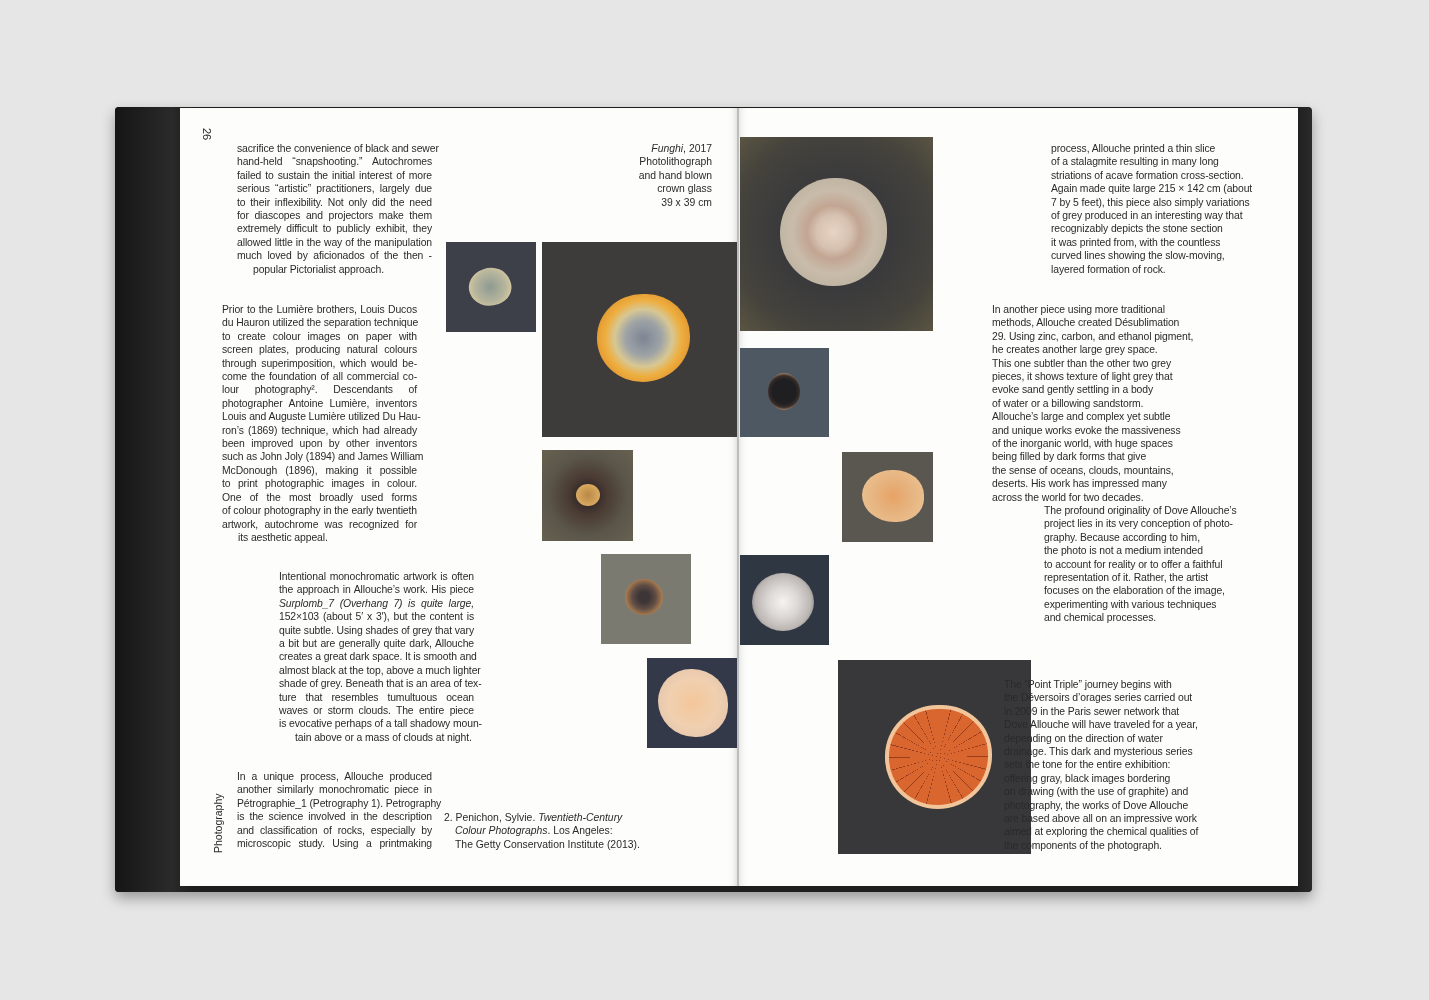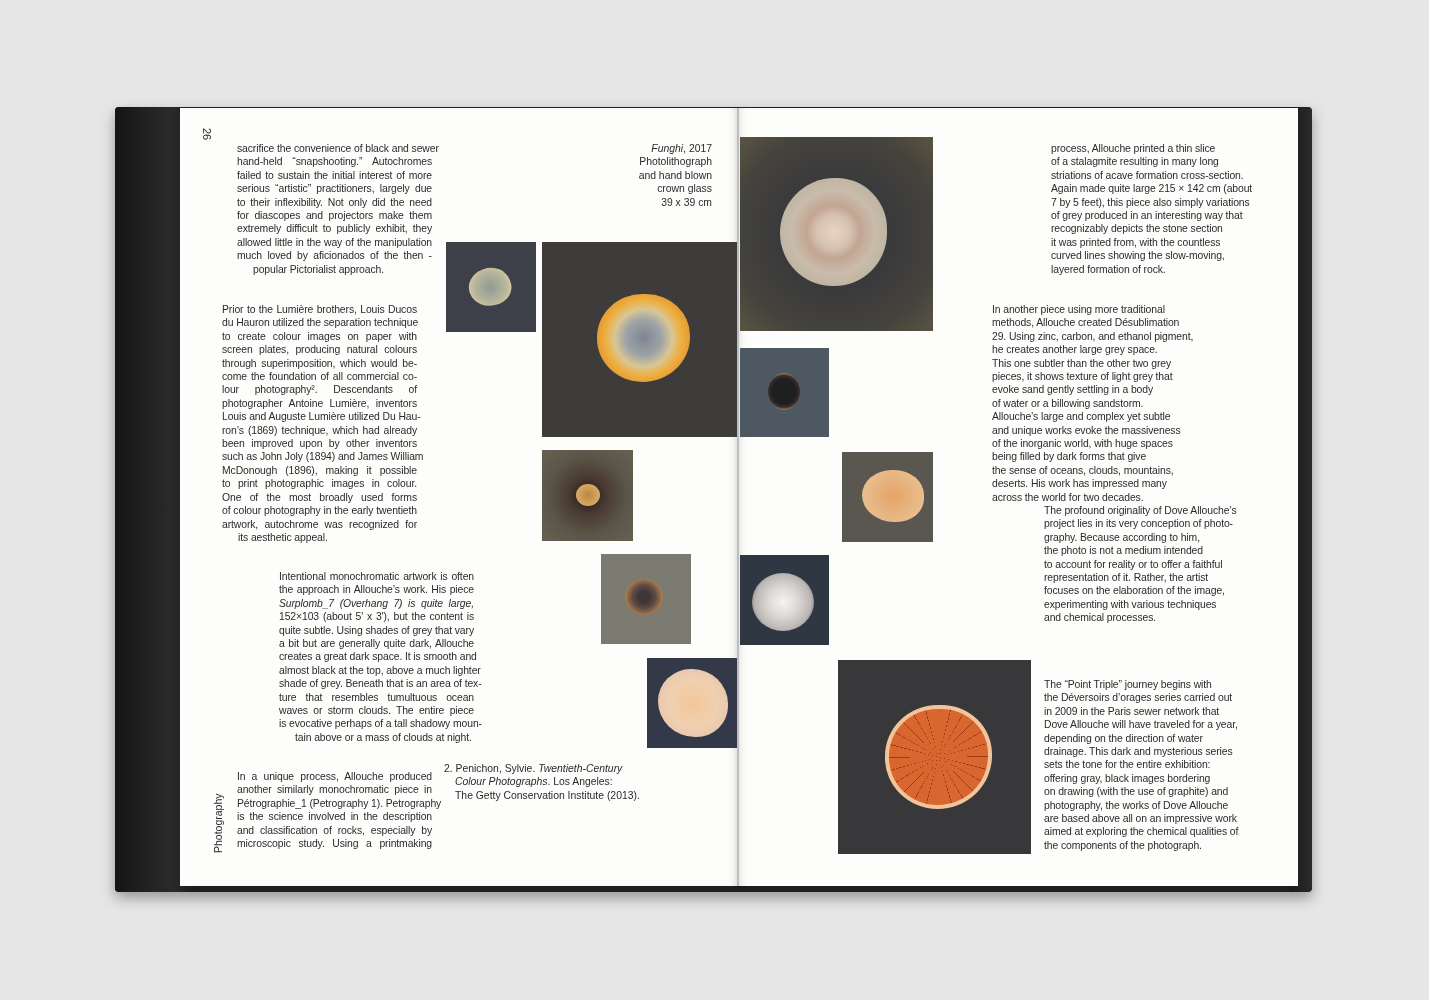--- a/index.html
+++ b/index.html
@@ -13,21 +13,21 @@
   .gutter{position:absolute;left:737px;top:108px;width:2px;height:778px;background:#bdbdbd;}
   .txt{position:absolute;font-size:10.4px;line-height:13.4px;color:#2a2a2a;letter-spacing:-0.1px;}
   .txt p{margin:0;white-space:nowrap;}
   .justify p{text-align:justify;text-align-last:justify;}
   .justify p.last{text-align-last:left;padding-left:16px;}
   .it{font-style:italic;}
   .folio{position:absolute;left:213px;top:128px;font-size:11px;color:#2a2a2a;transform:rotate(90deg);transform-origin:left top;width:20px;}
   .runhead{position:absolute;left:212px;top:853px;font-size:10.5px;color:#2a2a2a;transform:rotate(-90deg);transform-origin:left top;white-space:nowrap;}
   .caption{position:absolute;left:600px;top:142px;width:112px;text-align:right;font-size:10.4px;line-height:13.4px;color:#2a2a2a;}
   .caption p{margin:0;}
-  .foot{position:absolute;left:444px;top:762px;font-size:10.4px;line-height:13.4px;color:#2a2a2a;}
+  .foot{position:absolute;left:444px;top:811px;font-size:10.4px;line-height:13.4px;color:#2a2a2a;}
   .foot p{margin:0;white-space:nowrap;}
   .foot .ind{padding-left:11px;}
   .plate{position:absolute;overflow:hidden;}
   .plate .blob{position:absolute;border-radius:50%;}
 </style>
 </head>
 <body>
 
 <div class="cover"></div>
 <div class="cover-left"></div>
@@ -181,21 +181,21 @@
   <p>project lies in its very conception of photo-</p>
   <p>graphy. Because according to him,</p>
   <p>the photo is not a medium intended</p>
   <p> to account for reality or to offer a faithful</p>
   <p>representation of it. Rather, the artist</p>
   <p>focuses on the elaboration of the image,</p>
   <p>experimenting with various techniques</p>
   <p>and chemical processes.</p>
 </div>
 
-<div class="txt" style="left:1044px;top:678px;width:200px;">
+<div class="txt" style="left:1004px;top:678px;width:200px;">
   <p>The “Point Triple” journey begins with</p>
   <p> the Déversoirs d’orages series carried out</p>
   <p>in 2009 in the Paris sewer network that</p>
   <p>Dove Allouche will have traveled for a year,</p>
   <p>depending on the direction of water</p>
   <p>drainage. This dark and mysterious series</p>
   <p>sets the tone for the entire exhibition:</p>
   <p>offering gray, black images bordering</p>
   <p>on drawing (with the use of graphite) and</p>
   <p>photography, the works of Dove Allouche</p>

